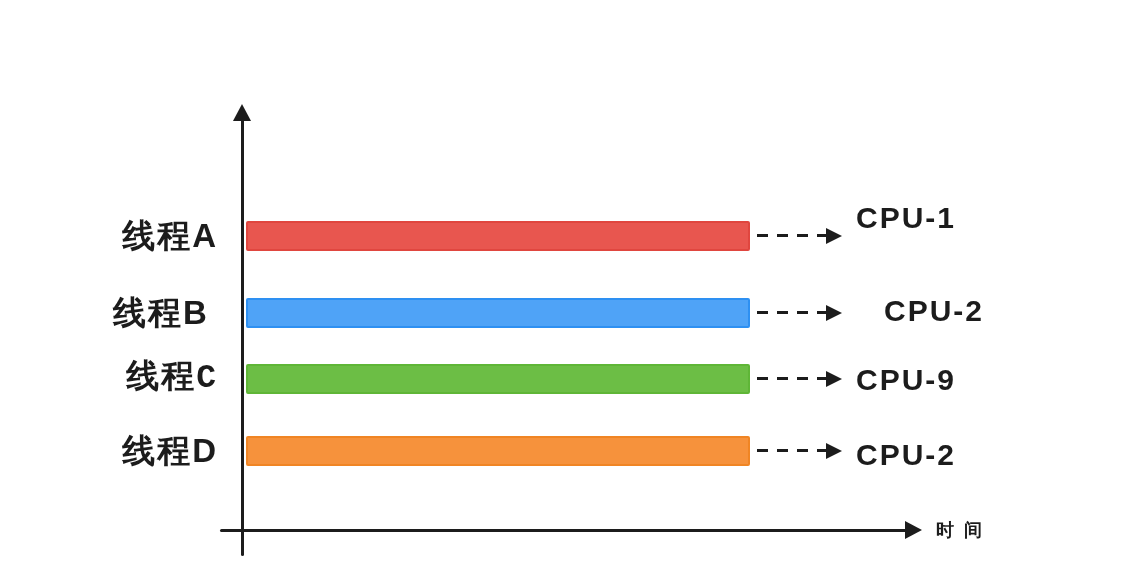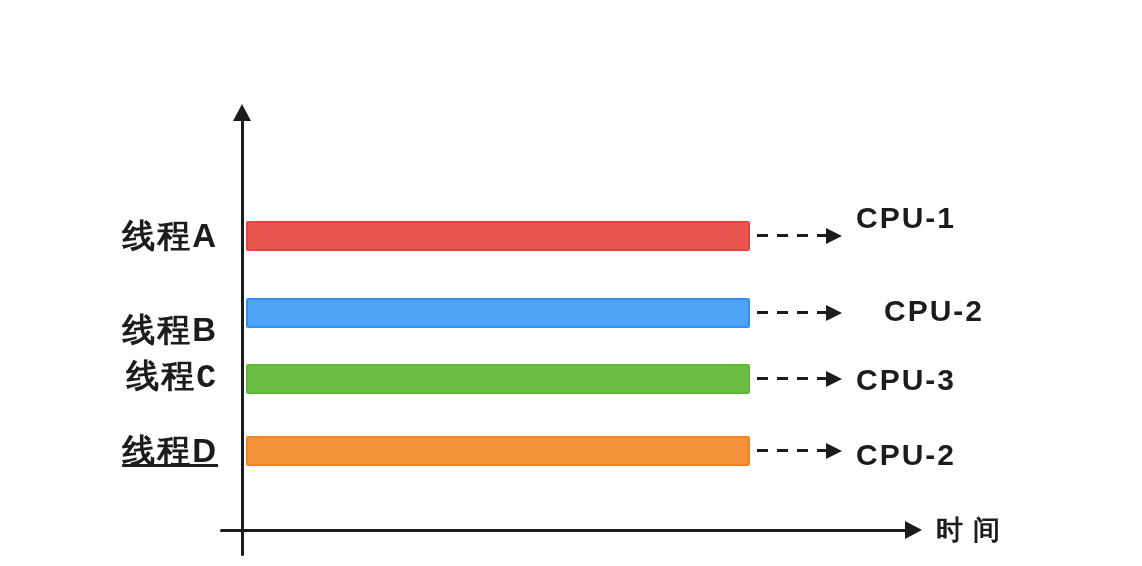--- a/index.html
+++ b/index.html
@@ -52,21 +52,21 @@
     width: 0;
     height: 0;
     border-top: 9px solid transparent;
     border-bottom: 9px solid transparent;
     border-left: 17px solid #1c1c1c;
   }
   .x-axis-label {
     position: absolute;
     left: 936px;
     top: 513px;
-    font-size: 27px;
+    font-size: 18px;
     font-weight: bold;
     letter-spacing: 10px;
     line-height: 34px;
     white-space: nowrap;
   }
   
   .thread-label {
     position: absolute;
     left: 104px;
     width: 114px;
@@ -114,33 +114,33 @@
     white-space: nowrap;
   }
   
   .row-0 .thread-bar { top: 221px; }
   .row-0 .thread-label { top: 220px; }
   .row-0 .dashed-line { top: 234px; }
   .row-0 .dashed-arrowhead { top: 228px; }
   .row-0 .cpu-label { top: 199px; }
 
   .row-1 .thread-bar { top: 298px; }
-  .row-1 .thread-label { top: 314px; }
+  .row-1 .thread-label { top: 297px; text-align: center; }
   .row-1 .dashed-line { top: 311px; }
   .row-1 .dashed-arrowhead { top: 305px; }
   .row-1 .cpu-label { top: 292px; margin-left: 28px; }
 
   .row-2 .thread-bar { top: 364px; }
   .row-2 .thread-label { top: 363px; font-family: Liberation Mono, monospace; }
   .row-2 .dashed-line { top: 377px; }
   .row-2 .dashed-arrowhead { top: 371px; }
   .row-2 .cpu-label { top: 361px; }
 
   .row-3 .thread-bar { top: 436px; }
-  .row-3 .thread-label { top: 435px; text-decoration: underline; }
+  .row-3 .thread-label { top: 435px; }
   .row-3 .dashed-line { top: 449px; }
   .row-3 .dashed-arrowhead { top: 443px; }
   .row-3 .cpu-label { top: 436px; }
 </style>
 </head>
 <body>
 
 <div class="stage">
 
   <div class="y-axis-line"></div>
@@ -163,21 +163,21 @@
     <div class="dashed-line"></div>
     <div class="dashed-arrowhead"></div>
     <div class="cpu-label">CPU-2</div>
   </div>
 
   <div class="row row-2">
     <div class="thread-label">线程C</div>
     <div class="thread-bar" style="background-color: rgb(108, 190, 69); border-color: rgb(95, 182, 55);"></div>
     <div class="dashed-line"></div>
     <div class="dashed-arrowhead"></div>
-    <div class="cpu-label">CPU-3</div>
+    <div class="cpu-label">CPU-9</div>
   </div>
 
   <div class="row row-3">
     <div class="thread-label">线程D</div>
     <div class="thread-bar" style="background-color: rgb(246, 146, 60); border-color: rgb(240, 133, 36);"></div>
     <div class="dashed-line"></div>
     <div class="dashed-arrowhead"></div>
     <div class="cpu-label">CPU-2</div>
   </div>
 

